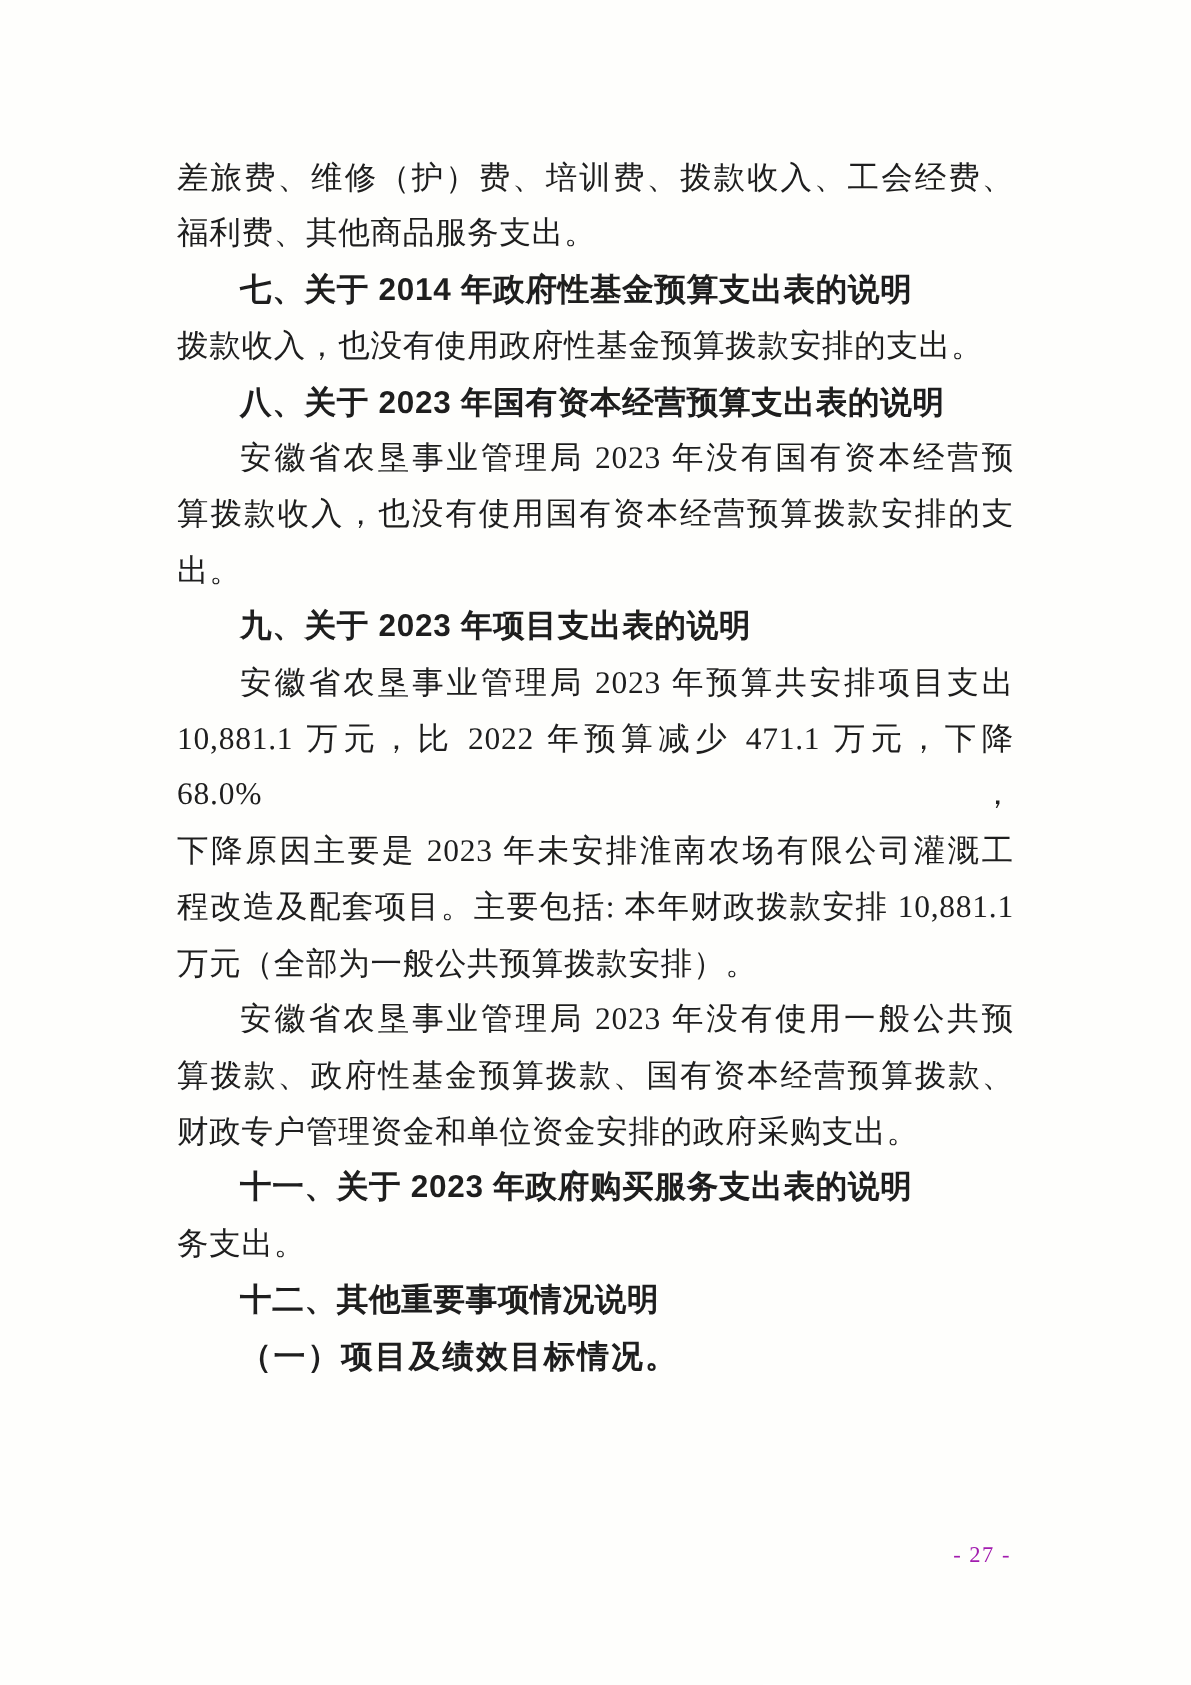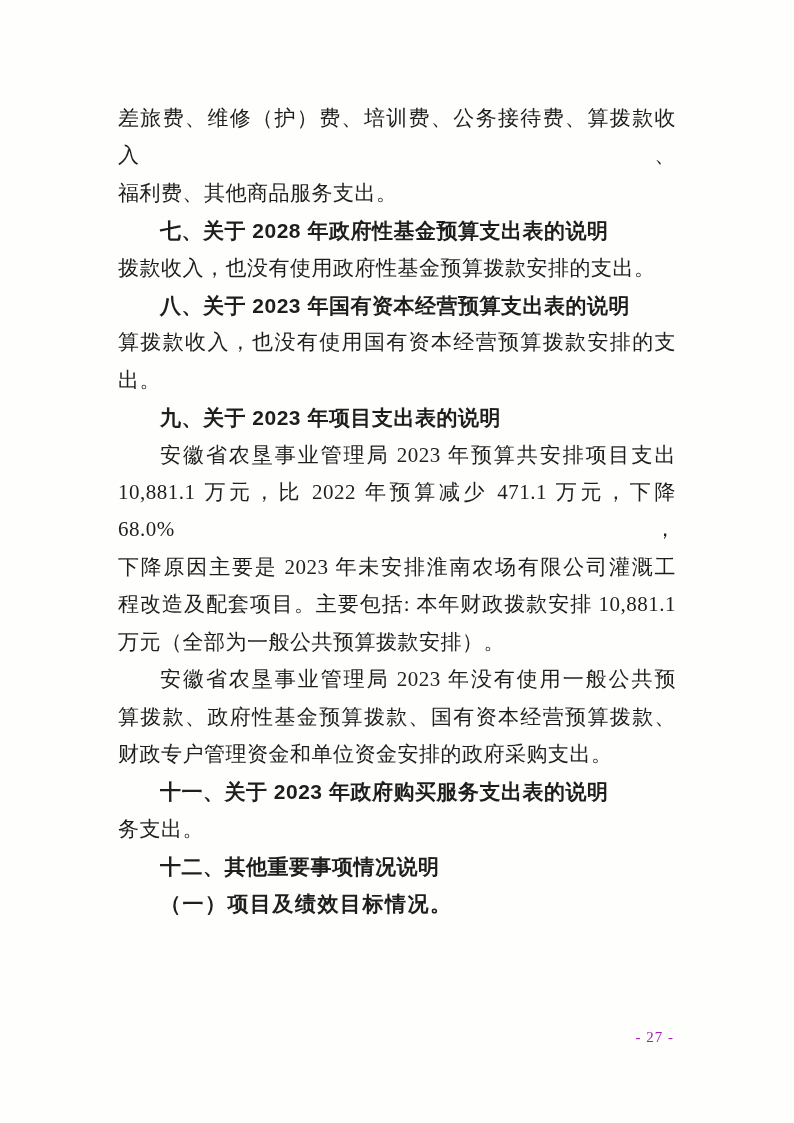--- a/index.html
+++ b/index.html
@@ -69,33 +69,34 @@
     color: #a21caf;
     font-family: "Liberation Serif", "DejaVu Serif", serif;
   }
 </style>
 </head>
 <body>
 
 <div class="page">
   <main class="content" id="doc-blocks">
       <div class="block t-body-cont">
-        <div class="line just">差旅费、维修（护）费、培训费、公务接待费、算拨款收入、</div>
+        <div class="line just">差旅费、维修（护）费、培训费、拨款收入、工会经费、</div>
         <div class="line">福利费、其他商品服务支出。</div>
       </div>
       <div class="block t-heading">
-        <div class="line indent">七、关于 2028 年政府性基金预算支出表的说明</div>
+        <div class="line indent">七、关于 2014 年政府性基金预算支出表的说明</div>
       </div>
       <div class="block t-body">
         <div class="line">拨款收入，也没有使用政府性基金预算拨款安排的支出。</div>
       </div>
       <div class="block t-heading">
         <div class="line indent">八、关于 2023 年国有资本经营预算支出表的说明</div>
       </div>
       <div class="block t-body">
+        <div class="line indent just">安徽省农垦事业管理局 2023 年没有国有资本经营预</div>
         <div class="line just">算拨款收入，也没有使用国有资本经营预算拨款安排的支</div>
         <div class="line">出。</div>
       </div>
       <div class="block t-heading">
         <div class="line indent">九、关于 2023 年项目支出表的说明</div>
       </div>
       <div class="block t-body">
         <div class="line indent just">安徽省农垦事业管理局 2023 年预算共安排项目支出</div>
         <div class="line just">10,881.1 万元，比 2022 年预算减少 471.1 万元，下降 68.0%，</div>
         <div class="line just">下降原因主要是 2023 年未安排淮南农场有限公司灌溉工</div>

